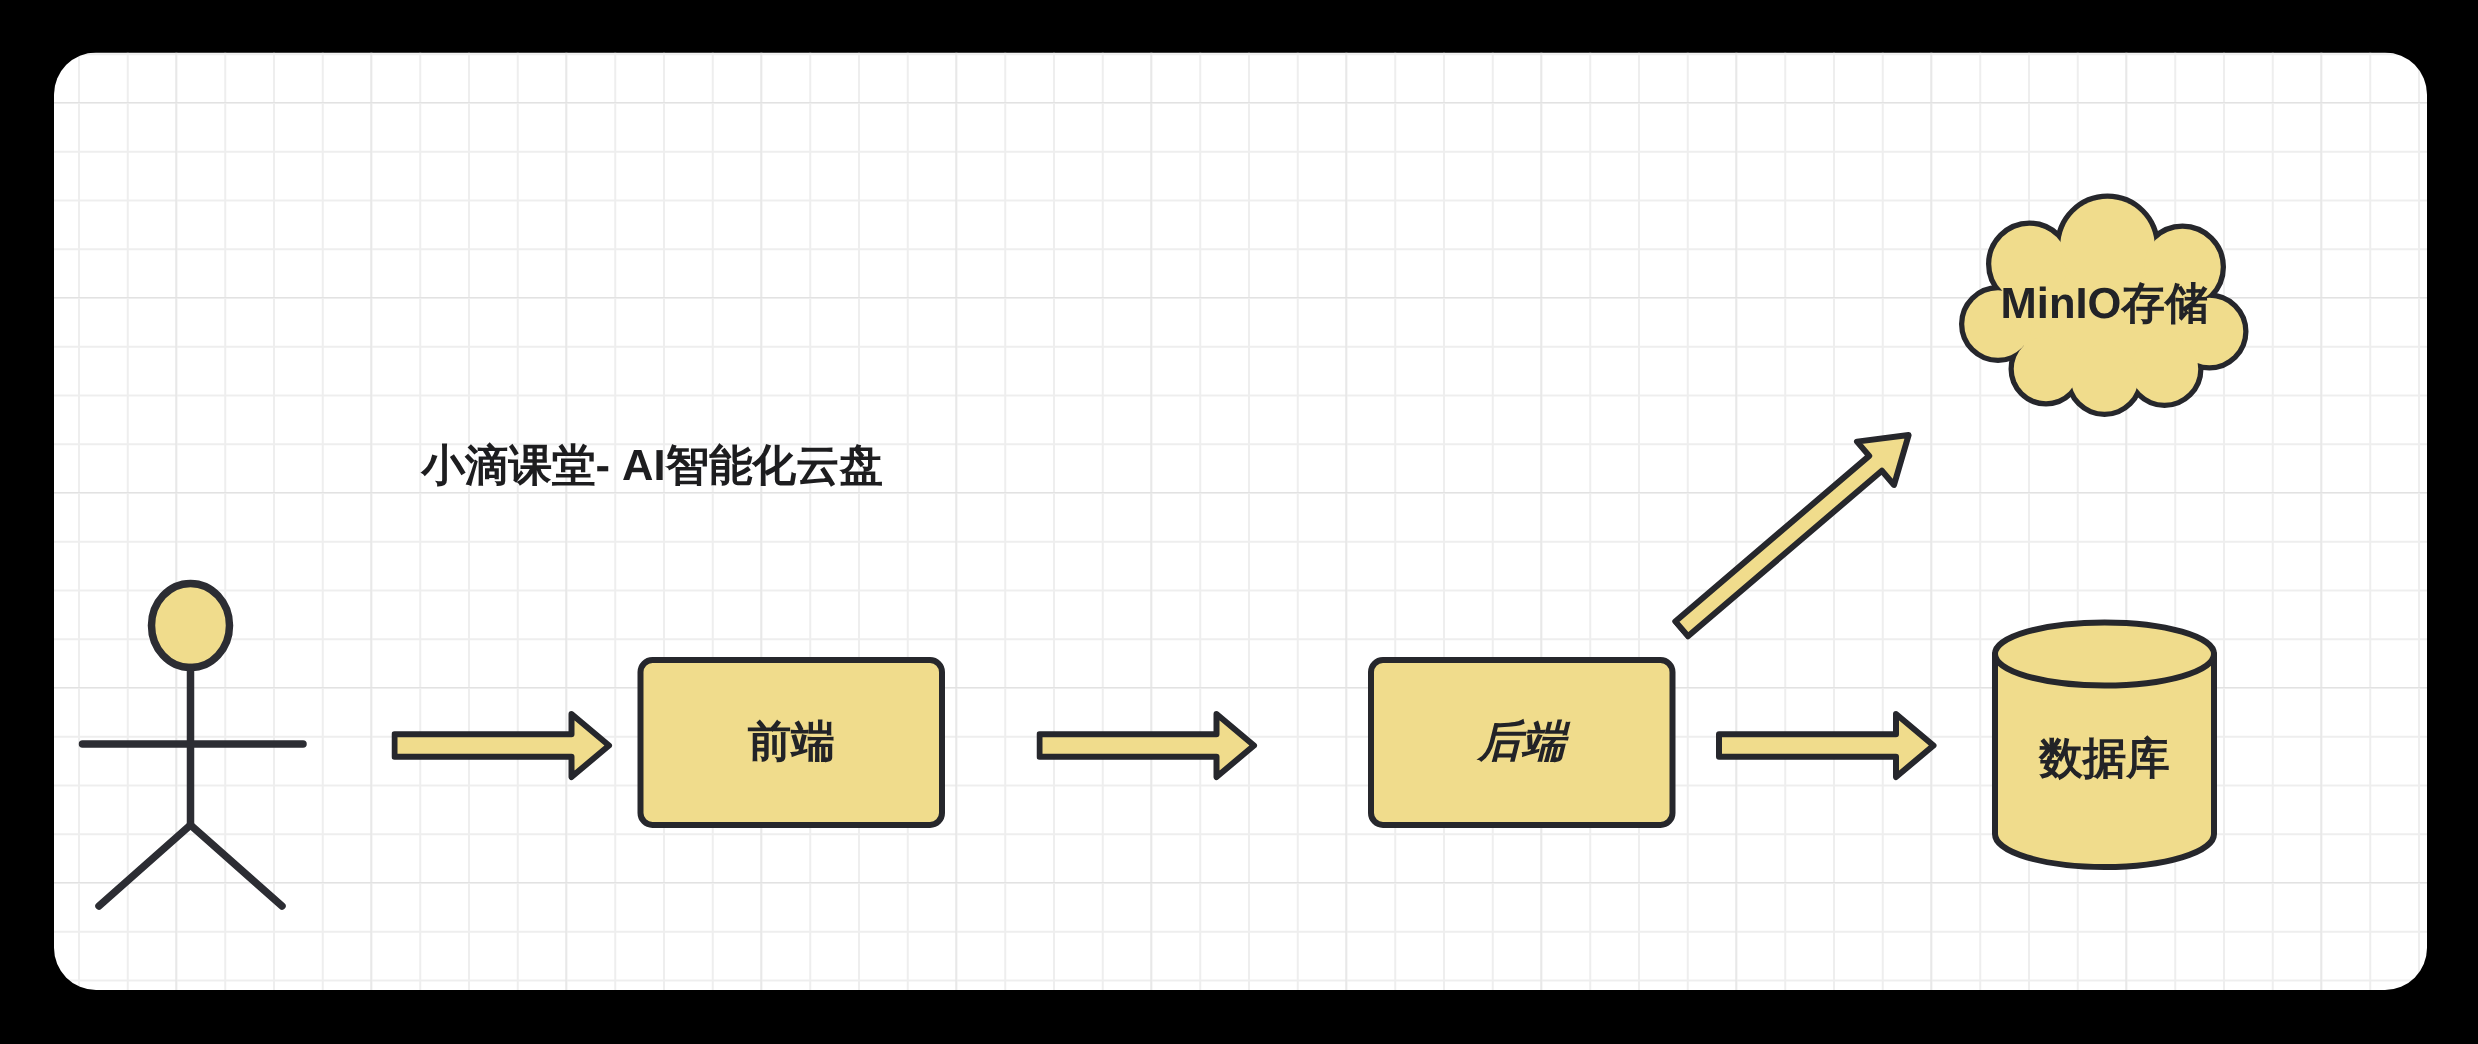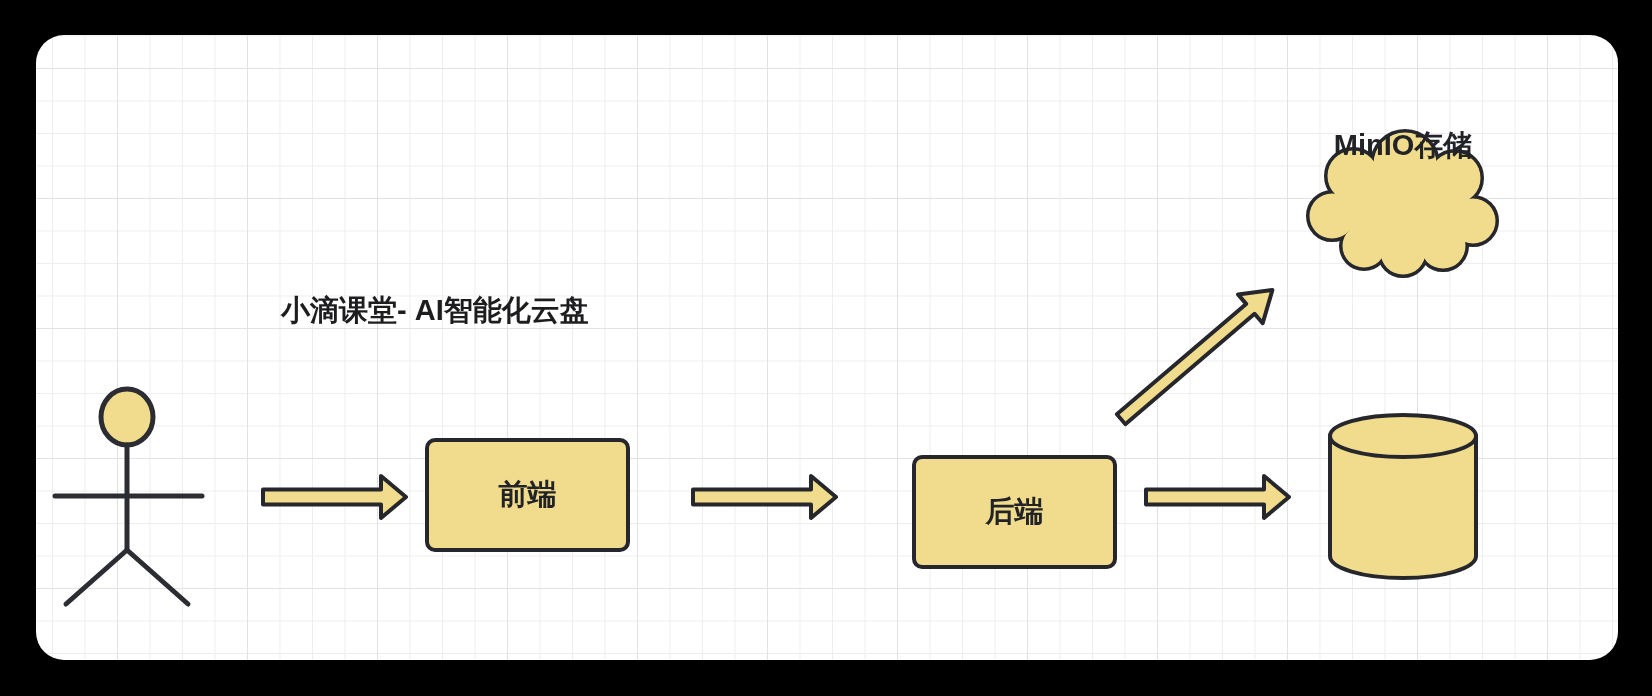--- a/index.html
+++ b/index.html
@@ -52,21 +52,21 @@
   }
   .node-label {
     font-size: 29px;
     font-weight: 600;
     color: #222327;
     white-space: nowrap;
   }
   .shape-label-overlay {
     position: absolute;
     display: flex;
-    align-items: flex-start;
+    align-items: center;
     justify-content: center;
     pointer-events: none;
   }
   .diag-arrow {
     transform: rotate(-40.5deg);
     transform-origin: 50% 50%;
   }
 </style>
 </head>
 <body>
@@ -88,21 +88,21 @@
   </svg>
 
   <div class="node-box" style="left:389px; top:403px;">
     <span class="node-label">前端</span>
   </div>
 
   <svg class="abs" style="left:655px; top:438px;" width="148" height="48" viewBox="0 0 148 48">
     <polygon points="2,16.5 120,16.5 120,3 145,24 120,45 120,31.5 2,31.5" fill="#F0DC8C" stroke="#26272C" stroke-width="4" stroke-linejoin="round"></polygon>
   </svg>
 
-  <div class="node-box" style="left:876px; top:420px;">
+  <div class="node-box" style="left:876px; top:403px;font-style:italic;">
     <span class="node-label">后端</span>
   </div>
 
   <svg class="abs" style="left:1108px; top:438px;" width="148" height="48" viewBox="0 0 148 48">
     <polygon points="2,16.5 120,16.5 120,3 145,24 120,45 120,31.5 2,31.5" fill="#F0DC8C" stroke="#26272C" stroke-width="4" stroke-linejoin="round"></polygon>
   </svg>
 
   <svg class="abs diag-arrow" style="left:1059px; top:297px;" width="205" height="44" viewBox="0 0 205 44">
     <polygon points="2,15.5 172,15.5 172,3 201,22 172,41 172,28.5 2,28.5" fill="#F0DC8C" stroke="#26272C" stroke-width="4" stroke-linejoin="round"></polygon>
   </svg>
@@ -131,14 +131,17 @@
     </g>
   </svg>
   <div class="shape-label-overlay" style="left:1269px; top:91px; width:196px; height:153px;">
     <span class="node-label">MinIO存储</span>
   </div>
 
   <svg class="abs" style="left:1290px; top:377px;" width="154" height="168" viewBox="0 0 154 168">
     <path d="M 4 24 L 4 144 A 73 22 0 0 0 150 144 L 150 24 Z" fill="#F0DC8C" stroke="#26272C" stroke-width="4" stroke-linejoin="round"></path>
     <ellipse cx="77" cy="24" rx="73" ry="21" fill="#F0DC8C" stroke="#26272C" stroke-width="4"></ellipse>
   </svg>
+  <div class="shape-label-overlay" style="left:1290px; top:387px; width:154px; height:168px;">
+    <span class="node-label">数据库</span>
+  </div>
 
 </div>
 
 </body></html>

